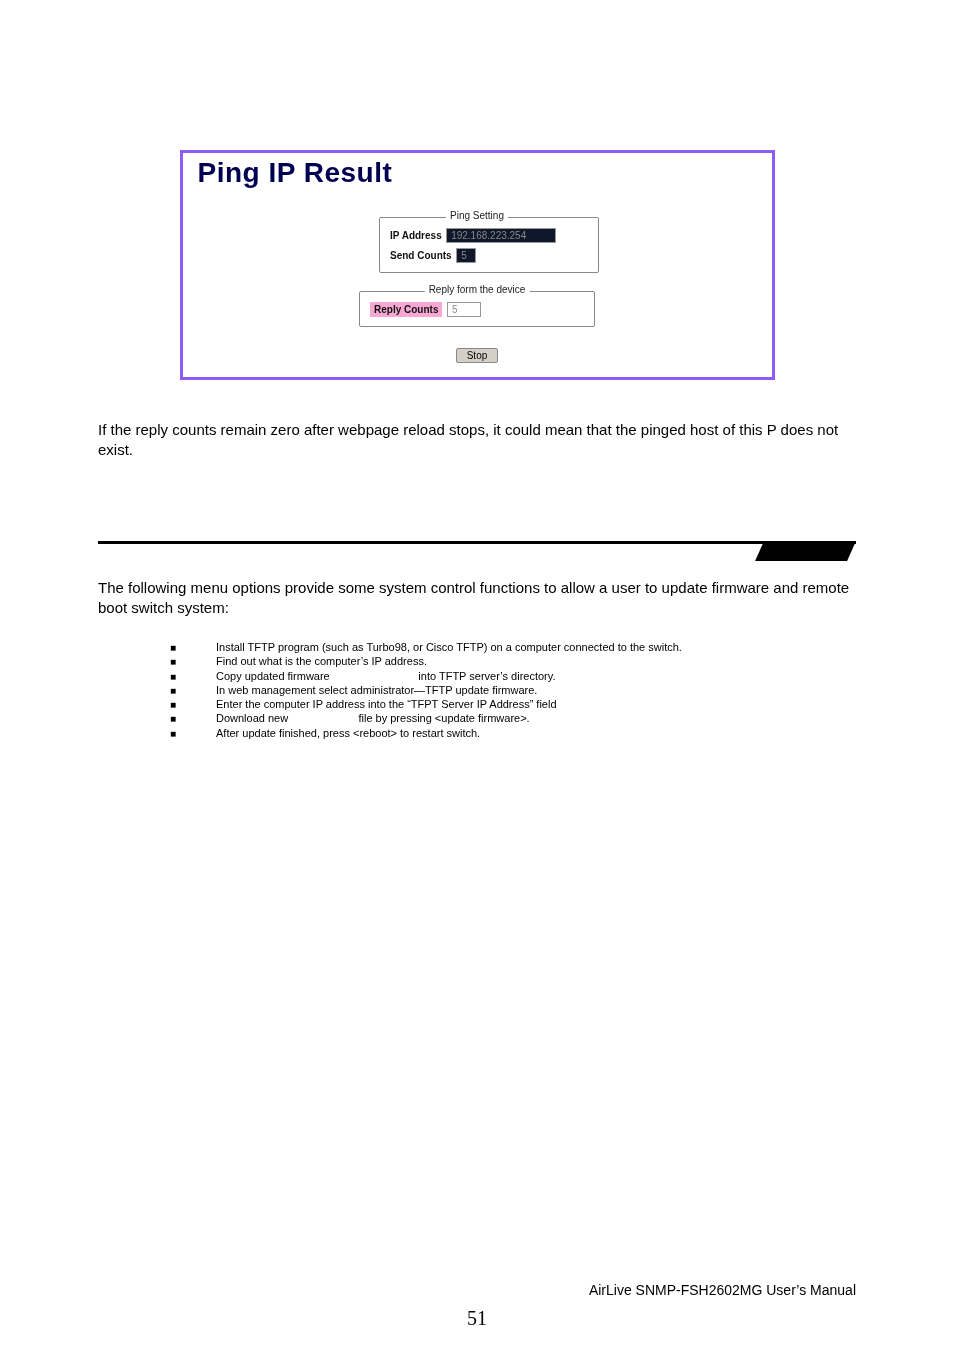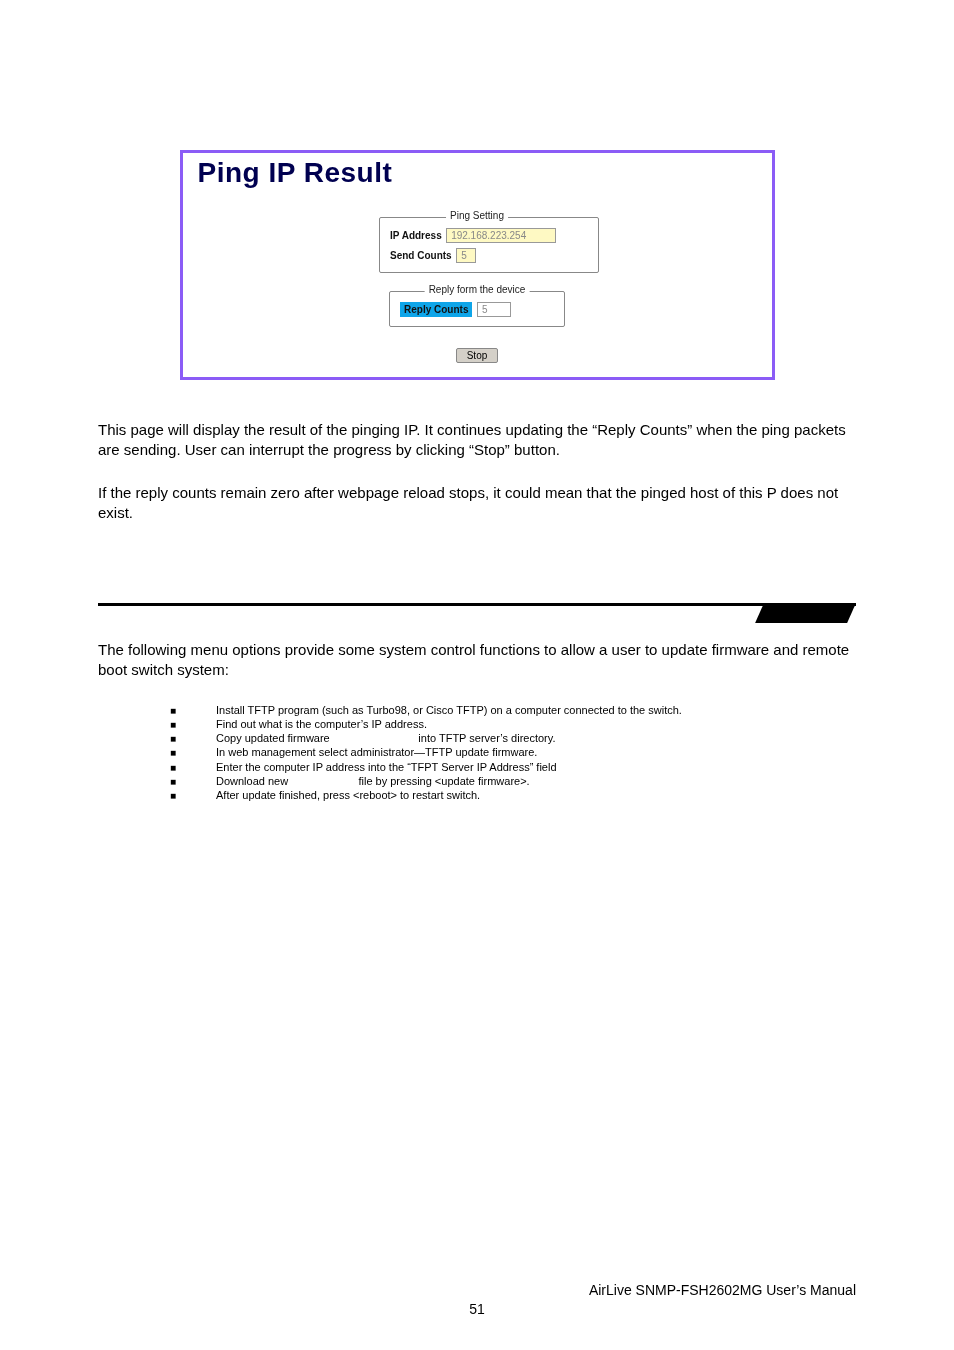--- a/index.html
+++ b/index.html
@@ -46,21 +46,21 @@
   }
   .shot-caption b { font-weight: bold; }
 
   
   .fs {
     margin: 0 auto 18px auto;
     position: relative;
     text-align: left;
   }
   .fs1 { width: 220px; padding-left: 24px; }
-  .fs2 { width: 176px; }
+  .fs2 { width: 236px; }
   .fs-legend {
     position: absolute;
     top: -7px;
     left: 50%;
     transform: translateX(-50%);
     background: #fff;
     padding: 0 4px;
     font-size: 10px;
     font-family: Verdana, Arial, sans-serif;
     color: #222;
@@ -73,25 +73,25 @@
   }
   .fs-row { white-space: nowrap; margin-bottom: 2px; }
   .fs-label {
     font-family: Verdana, Arial, sans-serif;
     font-size: 10px;
     font-weight: bold;
     color: #111;
     display: inline-block;
     vertical-align: middle;
   }
-  .fs-label.hl { background: #0ea5e9; padding: 2px 4px; }
+  .fs-label.hl { background: #f9a8d4; padding: 2px 4px; }
   .fs-input {
     display: inline-block;
     border: 1px solid #999;
-    background: #fef9c3;
+    background: #0f172a;
     color: #888;
     font-size: 10px;
     padding: 1px 4px;
     vertical-align: middle;
     box-sizing: border-box;
   }
   .w-ip { width: 110px; }
   .w-sm { width: 20px; text-align: left; }
   .w-md { width: 34px; text-align: left; background:#fff; }
 
@@ -154,24 +154,25 @@
 
   
   .footer-right {
     position: absolute;
     bottom: 52px;
     right: 98px;
     font-size: 14px;
   }
   .footer-page {
     position: absolute;
-    bottom: 33px;
+    bottom: 20px;
     left: 50%;
     transform: translateX(-50%);
-    font-size: 14px;
+    font-size: 20px;
+    font-family: Liberation Serif, serif;
   }
 </style>
 </head>
 <body>
 
 <div class="page">
 
   <div class="shot-wrap">
     <div class="shot-title">Ping IP Result</div>
 
@@ -197,21 +198,20 @@
           <span class="fs-input w-md">5</span>
         </div>
       </div>
     </div>
 
     <div class="btn-row">
       <span class="btn">Stop</span>
     </div>
   </div>
 
-  <p class="body">This page will display the result of the pinging IP. It continues updating the “Reply Counts” when the ping packets are sending. User can interrupt the progress by clicking “Stop” button.</p>
   <p class="body">If the reply counts remain zero after webpage reload stops, it could mean that the pinged host of this P does not exist.</p>
 
   <div class="rule">
     <div class="tab"></div>
   </div>
 
   <p class="body">The following menu options provide some system control functions to allow a user to update firmware and remote boot switch system:</p>
 
   <ul class="blk">
     <li><span style="white-space:pre-wrap;">Install TFTP program (such as Turbo98, or Cisco TFTP) on a computer connected to the switch.</span></li>

